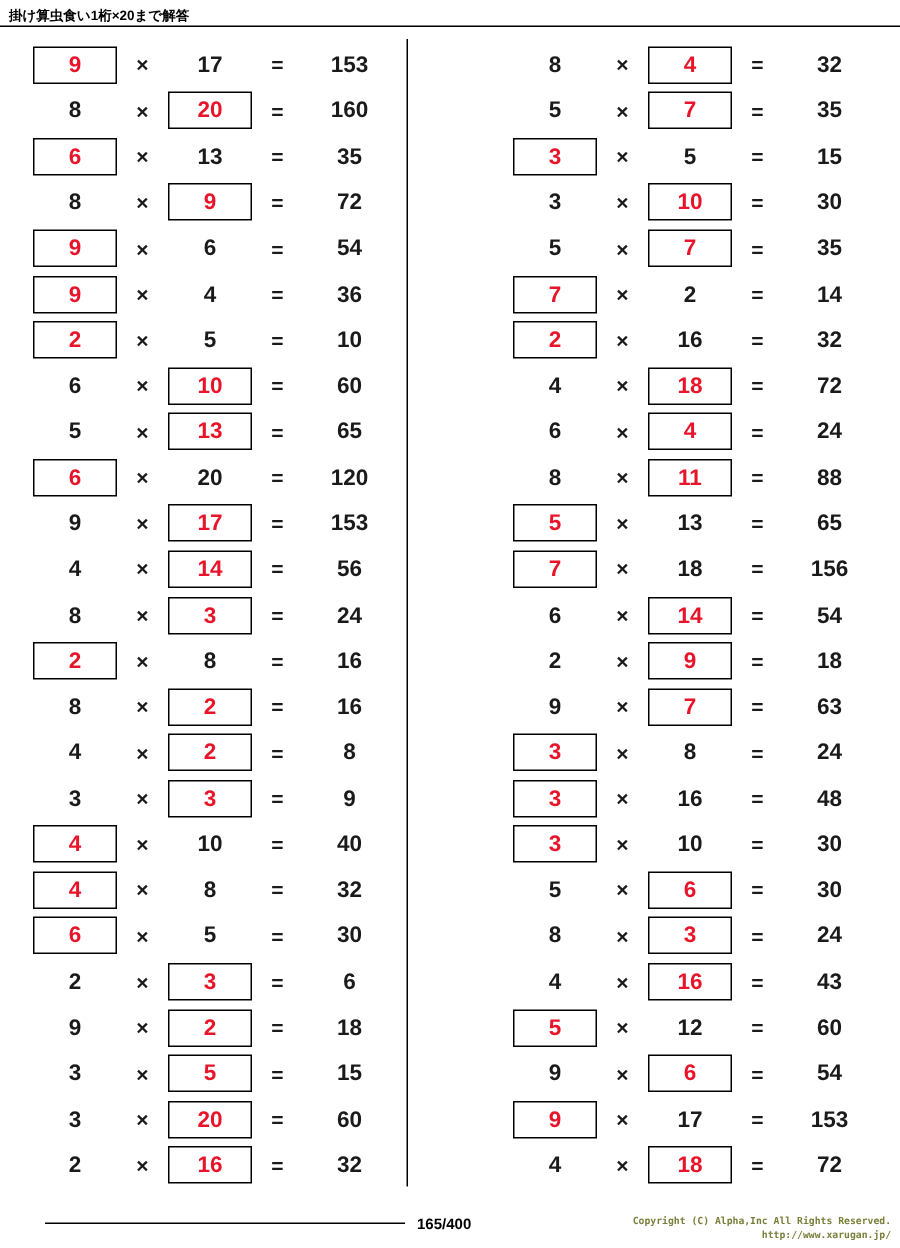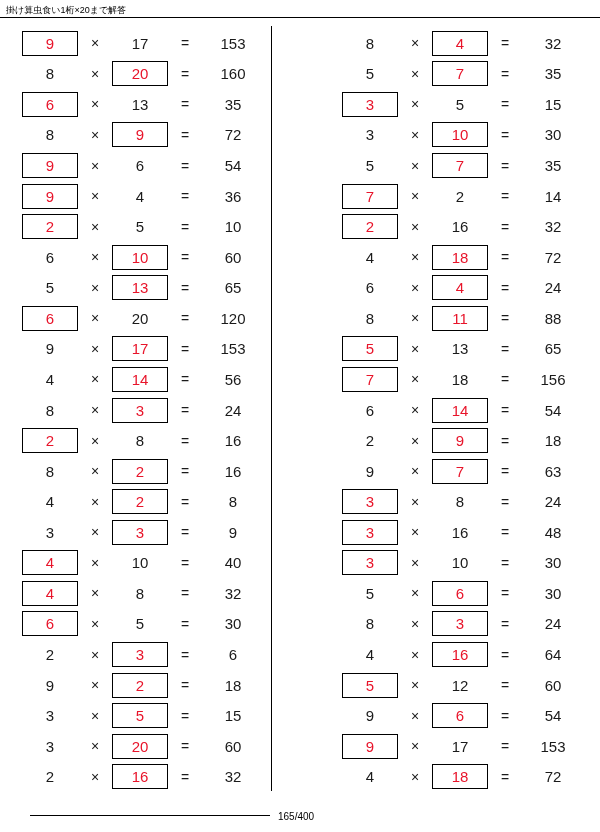--- a/index.html
+++ b/index.html
@@ -14,20 +14,21 @@
     position: relative;
     font-family: "Liberation Sans", sans-serif;
     color: #1a1a1a;
     overflow: hidden;
   }
   .page {
     position: relative;
     width: 600px;
     height: 832px;
     padding: 0;
+    font-weight: bold;
   }
   .header {
     position: absolute;
     top: 4px;
     left: 6px;
     font-size: 9px;
     letter-spacing: 0px;
     color: #000;
     white-space: nowrap;
   }
@@ -455,21 +456,21 @@
           <div class="cell op">×</div>
           <div class="cell num boxed">3</div>
           <div class="cell eq">=</div>
           <div class="cell ans">24</div>
         </div>
         <div class="row">
           <div class="cell num">4</div>
           <div class="cell op">×</div>
           <div class="cell num boxed">16</div>
           <div class="cell eq">=</div>
-          <div class="cell ans">64</div>
+          <div class="cell ans">43</div>
         </div>
         <div class="row">
           <div class="cell num boxed">5</div>
           <div class="cell op">×</div>
           <div class="cell num">12</div>
           <div class="cell eq">=</div>
           <div class="cell ans">60</div>
         </div>
         <div class="row">
           <div class="cell num">9</div>
@@ -490,14 +491,18 @@
           <div class="cell op">×</div>
           <div class="cell num boxed">18</div>
           <div class="cell eq">=</div>
           <div class="cell ans">72</div>
         </div>
       </div>
   </div>
 
   <div class="footer-rule"></div>
   <div class="page-num">165/400</div>
+  <div class="copyright">
+    <div>Copyright (C) Alpha,Inc All Rights Reserved.</div>
+    <div>http://www.xarugan.jp/</div>
+  </div>
 
 </div>
 
 </body></html>

